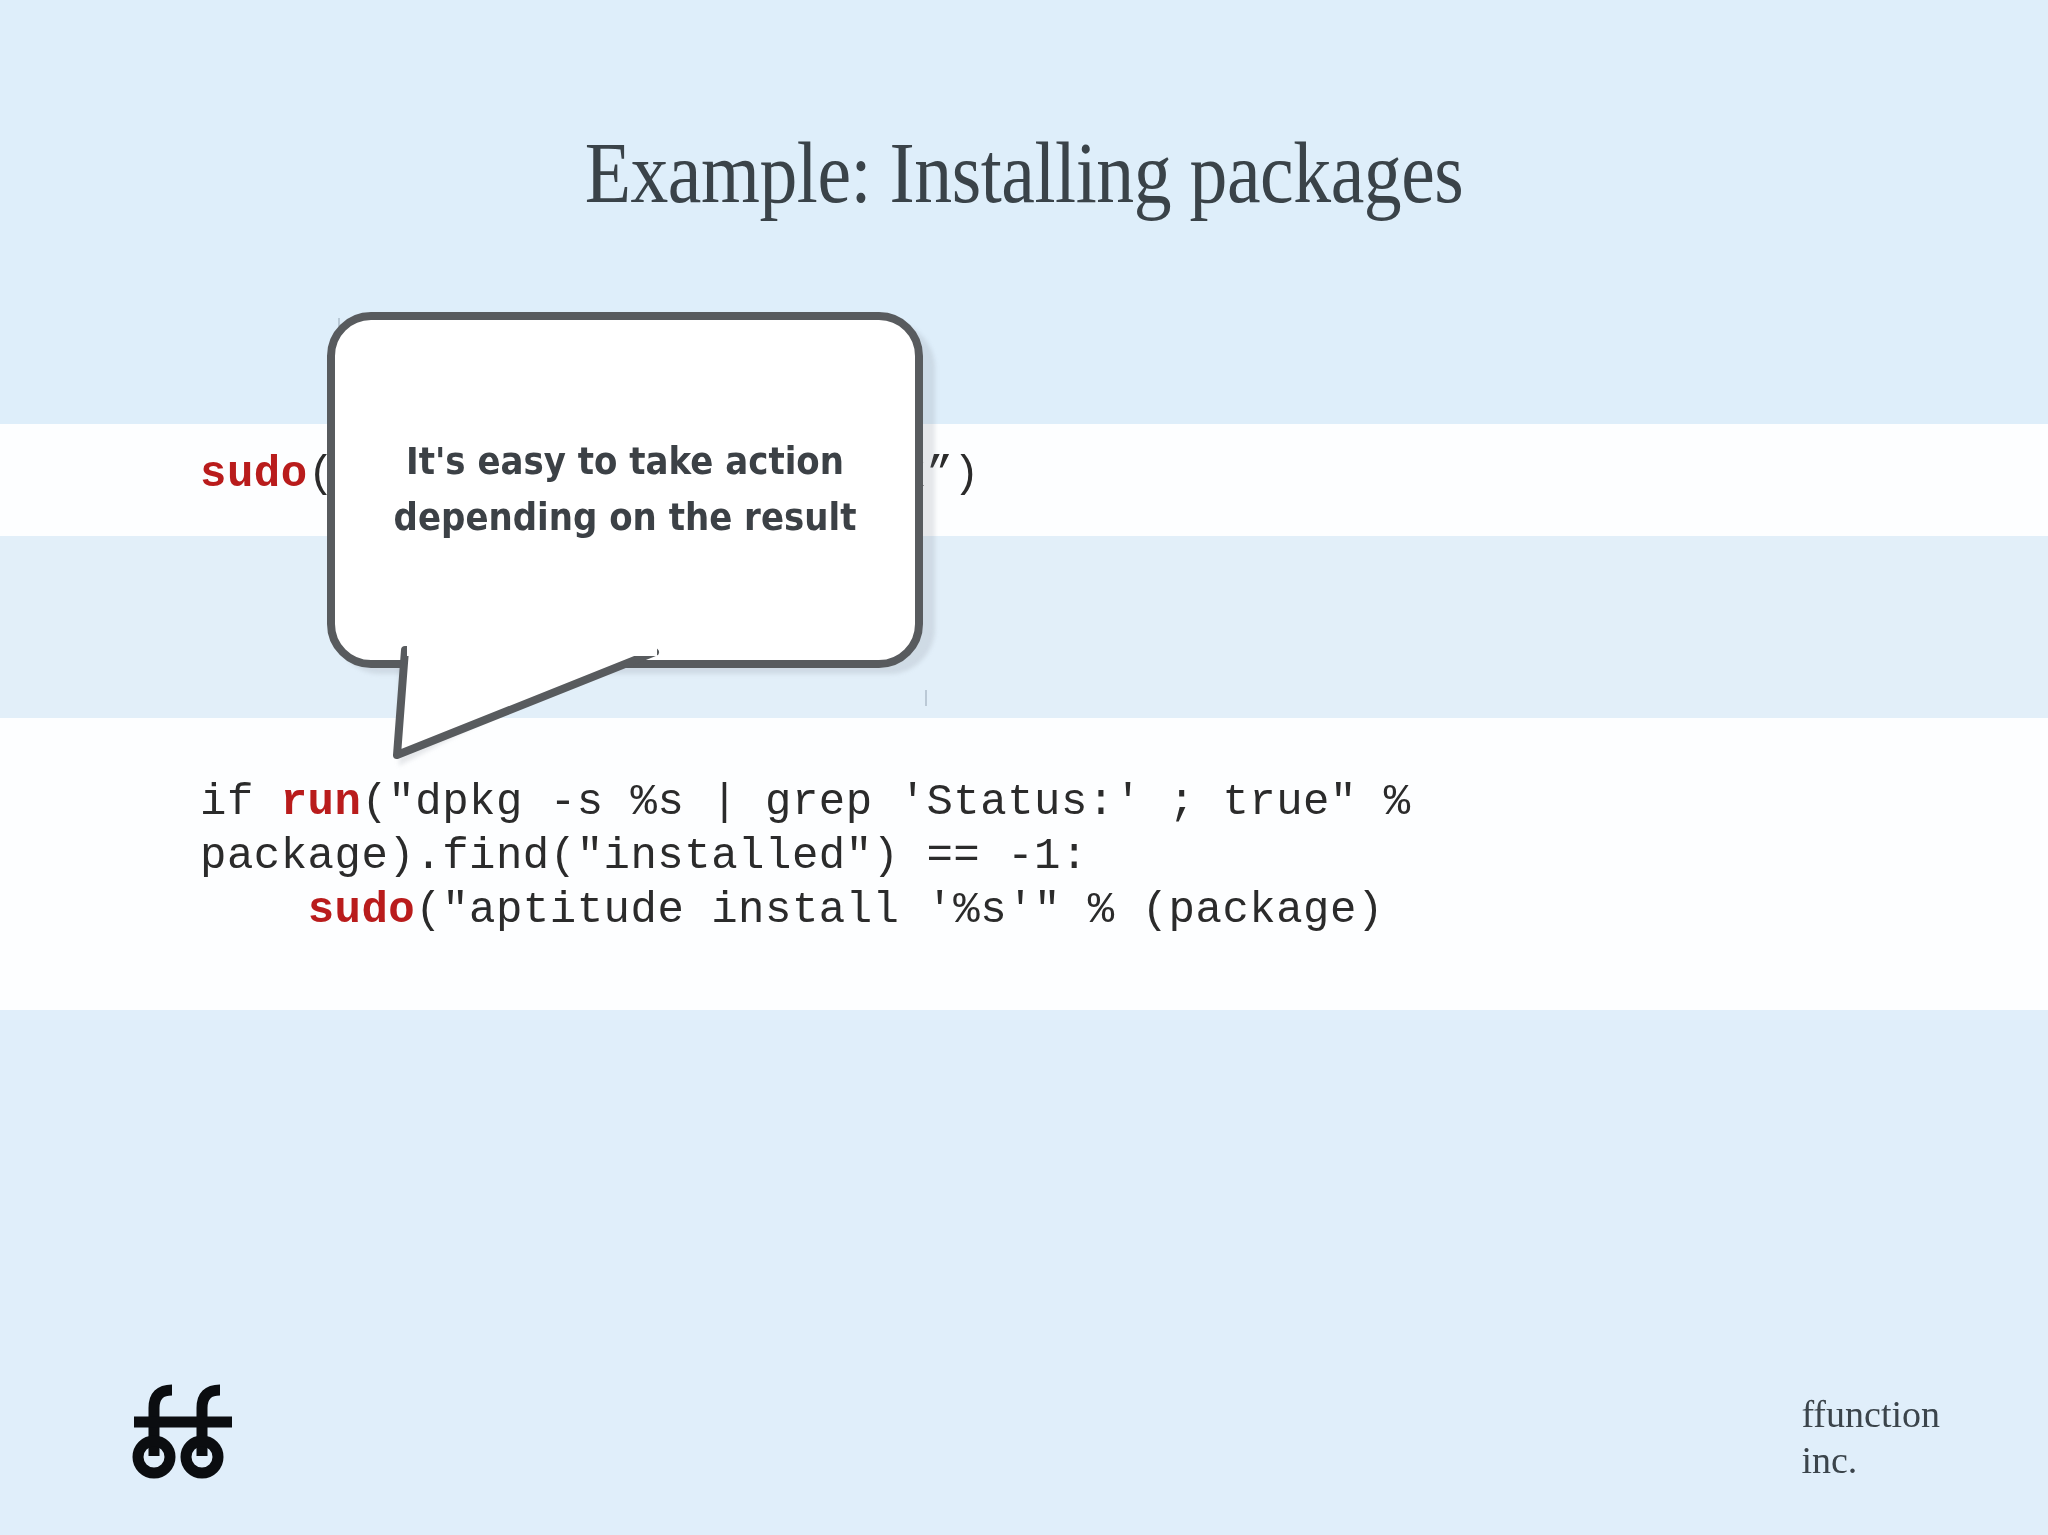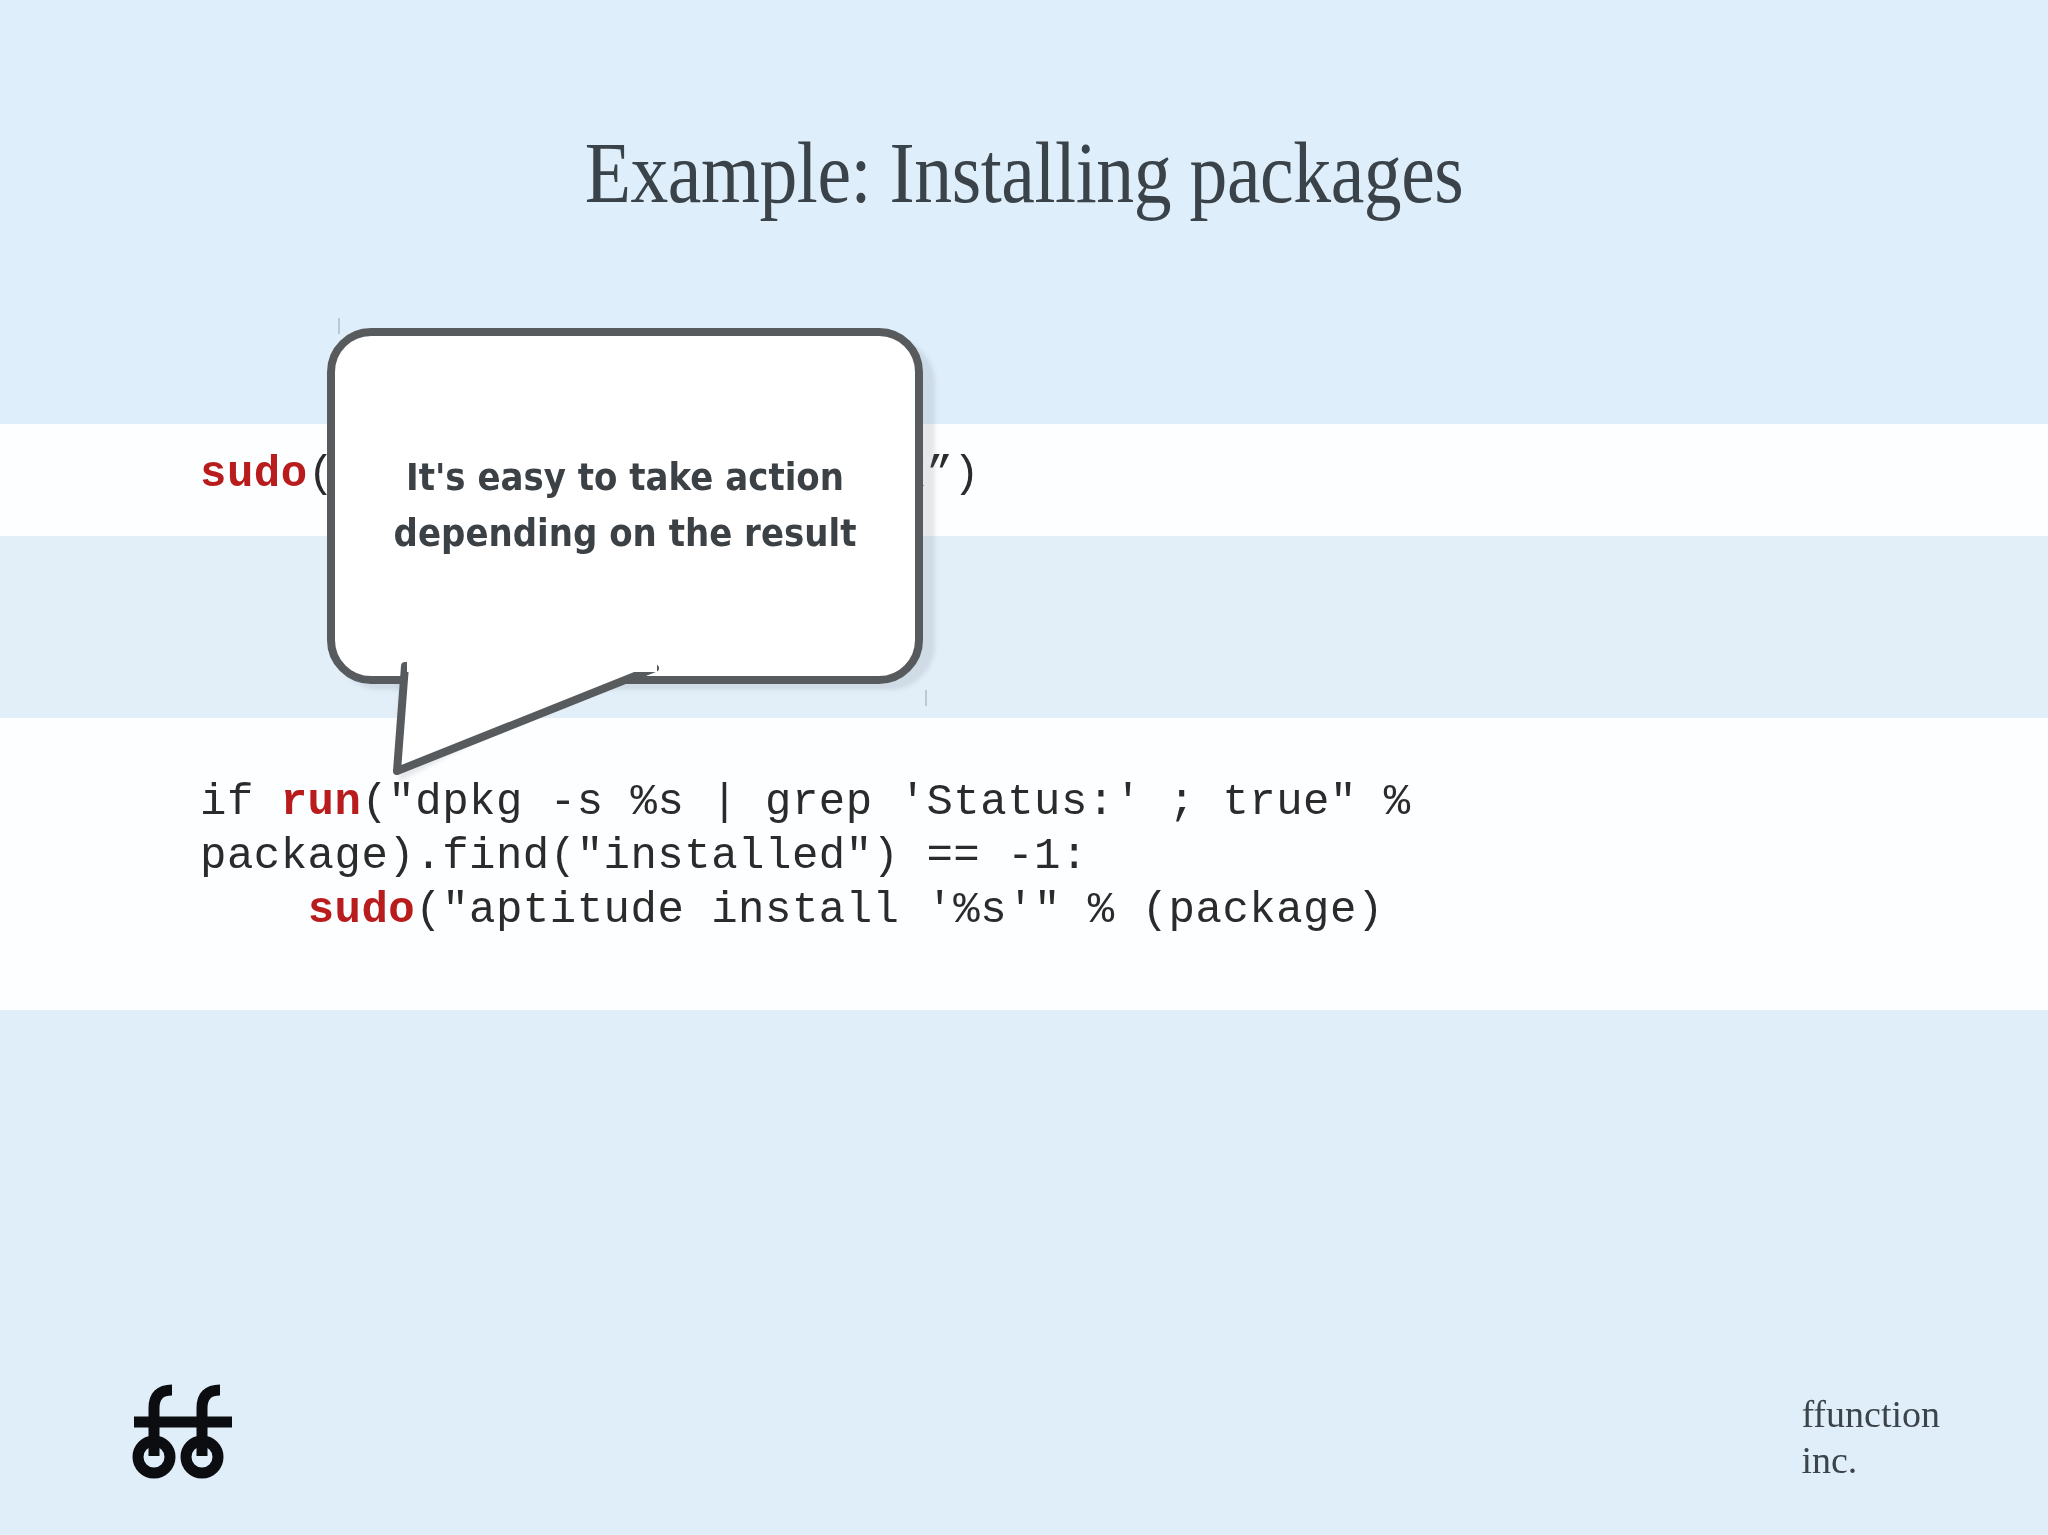--- a/index.html
+++ b/index.html
@@ -64,21 +64,21 @@
   .code-block {
     top: 775px;
     left: 200px;
     width: 1600px;
     white-space: pre-wrap;
   }
 
   
   .bubble-wrap {
     position: absolute;
-    top: 316px;
+    top: 300px;
     left: 315px;
     width: 640px;
     height: 500px;
   }
   .bubble-shadow {
     position: absolute;
     top: 22px;
     left: 20px;
     width: 600px;
     height: 352px;

